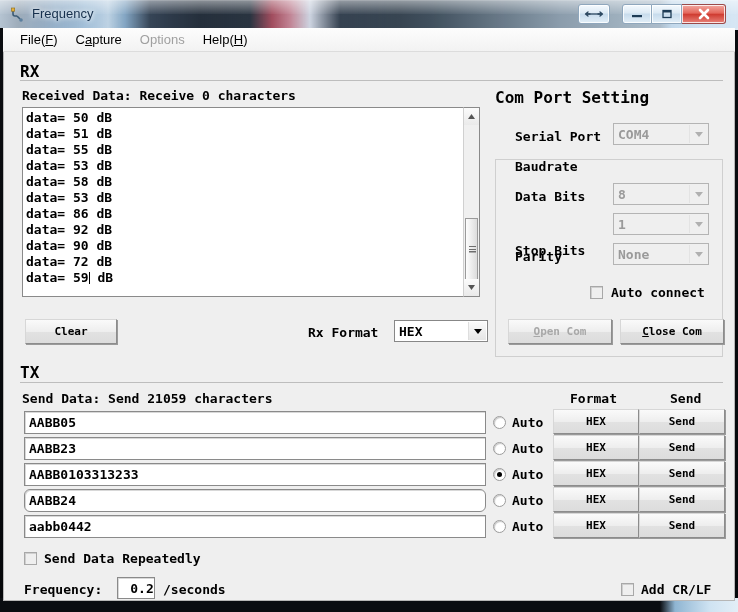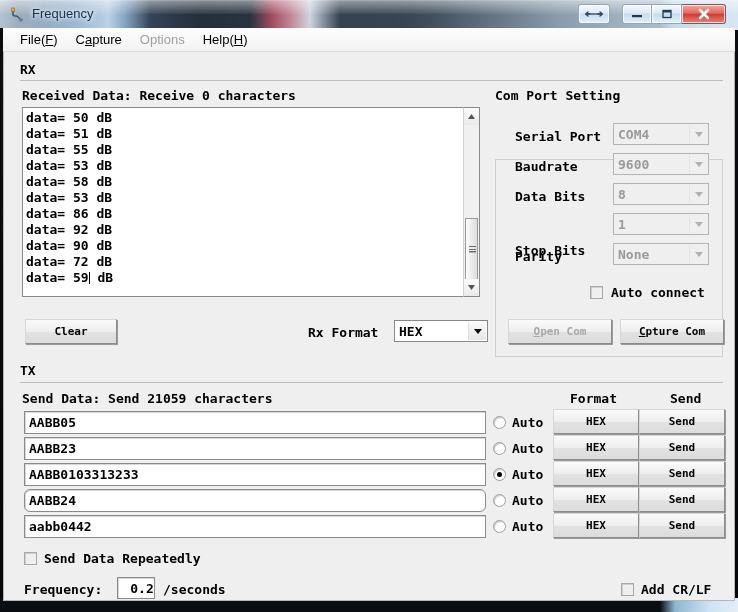--- a/index.html
+++ b/index.html
@@ -115,21 +115,21 @@
     position: absolute; left: 3px; top: 52px; width: 732px; height: 549px;
     background: #efefef;
     border-left: 1px solid #b6b6b6;
     border-right: 1px solid #b6b6b6;
     border-bottom: 1px solid #b6b6b6;
     overflow: hidden;
   }
 
   .grouplabel {
     position: absolute;
-    font-size: 13px; font-weight: bold; color: #000;
+    font-size: 16px; font-weight: bold; color: #000;
     font-family: "DejaVu Sans Mono", monospace;
   }
   .hrule {
     position: absolute; height: 1px;
     background: #c8c8c8;
     border-top: 1px solid #bdbdbd;
   }
 
   .statictext {
     position: absolute;
@@ -375,26 +375,20 @@
     <div class="lbl" style="left:511px; top:137px;">Data Bits</div>
     <div class="lbl" style="left:511px; top:167px;margin-top:24px;">Stop Bits</div>
     <div class="lbl" style="left:511px; top:197px;">Parity</div>
 
     <div class="combo disabled" style="left:609px; top:71px; width:96px;">
       <span>COM4</span>
       <span class="arrowbox">
           <span class="caret-d"></span>
         </span>
     </div>
-    <div class="combo disabled" style="left:609px; top:101px; width:96px;">
-      <span>9600</span>
-      <span class="arrowbox">
-          <span class="caret-d"></span>
-        </span>
-    </div>
     <div class="combo disabled" style="left:609px; top:131px; width:96px;">
       <span>8</span>
       <span class="arrowbox">
           <span class="caret-d"></span>
         </span>
     </div>
     <div class="combo disabled" style="left:609px; top:161px; width:96px;">
       <span>1</span>
       <span class="arrowbox">
           <span class="caret-d"></span>
@@ -417,21 +411,21 @@
       <span>HEX</span>
       <span class="arrowbox">
           <span class="caret-d"></span>
         </span>
     </div>
 
     <div class="btn disabled" style="left:504px; top:267px; width:104px; height:25px;">
       <span><u>O</u><span>pen Com</span></span>
     </div>
     <div class="btn" style="left:616px; top:267px; width:104px; height:25px;">
-      <span><u>C</u><span>pture Com</span></span>
+      <span><u>C</u><span>lose Com</span></span>
     </div>
 
     <div class="grouplabel" style="left:16px; top:311px;">TX</div>
     <div class="hrule" style="left:16px; top:330px; width:703px;"></div>
 
     <div class="statictext" style="left:18px; top:339px;">Send Data: Send 21059 characters</div>
     <div class="statictext" style="left:566px; top:339px;">Format</div>
     <div class="statictext" style="left:666px; top:339px;">Send</div>
 
     <div class="textinput" style="left:20px; top:359px; width:462px;">AABB05</div>

